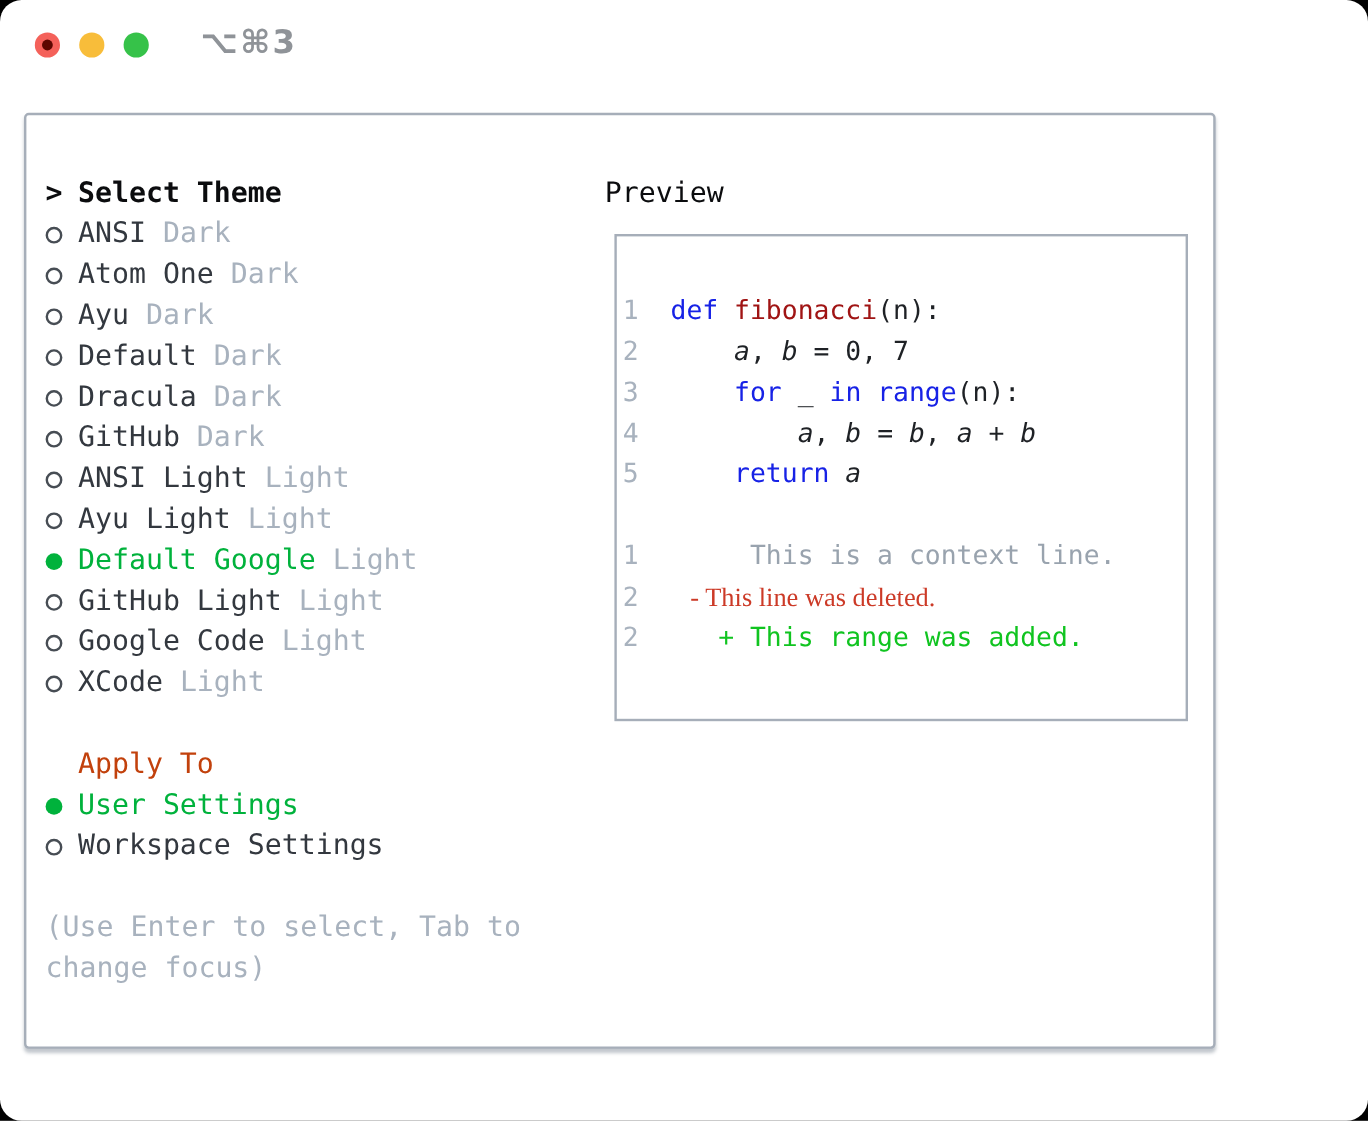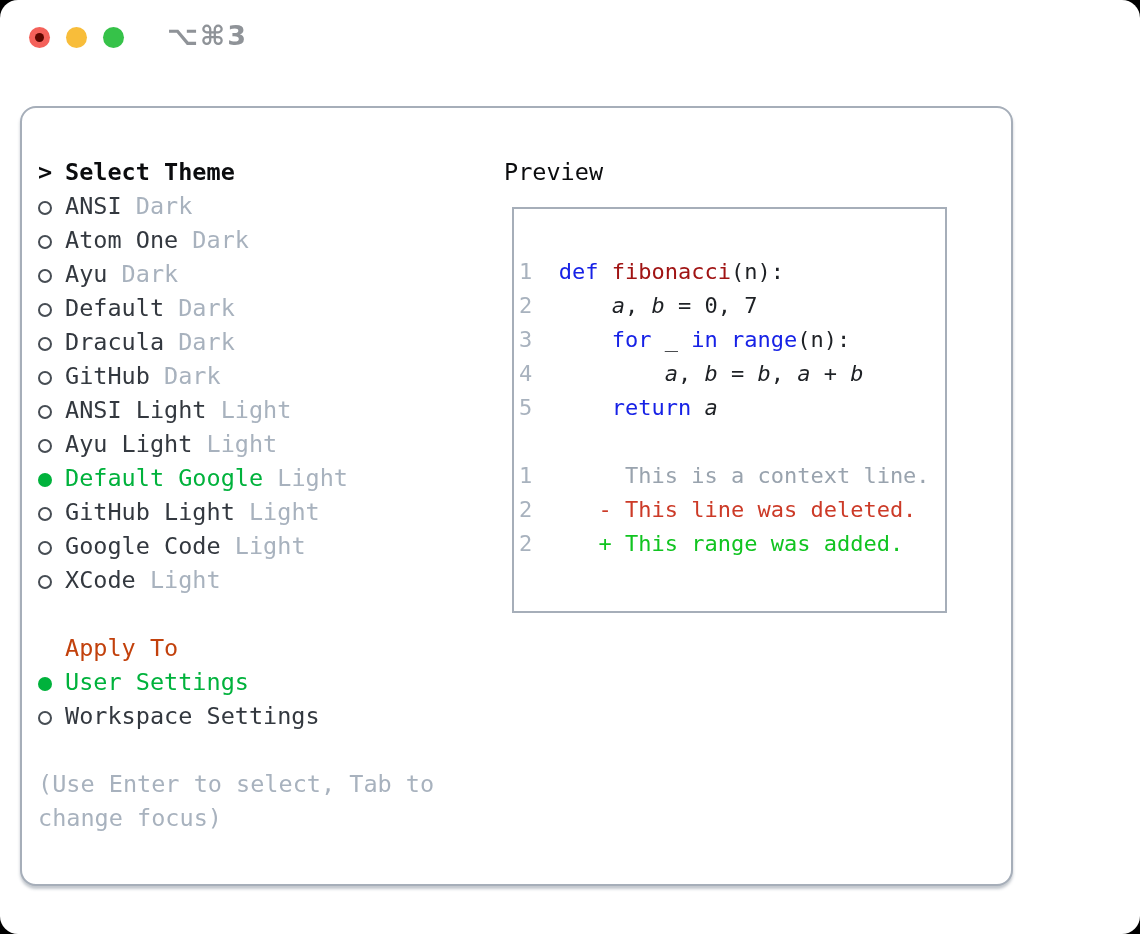--- a/index.html
+++ b/index.html
@@ -38,23 +38,23 @@
   }
   .light.yellow{background:var(--traffic-yellow,#f8bd3a);}
   .light.green{background:var(--traffic-green,#36c249);}
   .win-title{
     position:absolute;left:167px;top:20px;
     font-family:"DejaVu Sans",sans-serif;font-size:27px;font-weight:600;
     color:var(--titlebar-text,#8f9398);letter-spacing:2px;
   }
   
   .panel{
-    position:absolute;left:20px;top:106px;width:993px;height:780px;
+    position:absolute;left:20px;top:94px;width:993px;height:780px;
     box-sizing:border-box;background:#fff;
-    border:2px solid var(--border-gray,#a6aeb9);border-radius:16px;
+    border:2px solid var(--border-gray,#a6aeb9);border-radius:4px;
     box-shadow:0 3px 3px rgba(120,130,145,.45);
   }
   .row{height:34px;line-height:34px;white-space:pre;}
   .spacer{height:34px;}
   
   .left-col{
     position:absolute;left:16px;top:47px;
     font-size:23.5px;color:var(--text-dark,#33383f);
   }
   .marker{display:inline-block;width:27px;}
@@ -69,32 +69,32 @@
   .theme-item .name,.apply-item .name{color:var(--text-dark,#33383f);}
   .theme-item.selected .name,.apply-item.selected .name{color:var(--selected-green,#00b23c);}
   .tag{color:var(--muted-gray,#a8b2be);margin-top:16px;}
   .help{color:var(--muted-gray,#a8b2be);}
   
   .right-col{position:absolute;left:480px;top:47px;}
   .preview-title{
     font-weight:normal;font-size:23.5px;color:var(--header-black,#0b0c0e);padding-left:2px;
   }
   .preview-box{
-    margin-left:10px;margin-top:18px;width:435px;height:406px;
+    margin-left:10px;margin-top:18px;width:478px;height:406px;
     box-sizing:border-box;border:2px solid var(--border-gray,#a6aeb9);
     padding:46px 0 0 5px;overflow:hidden;background:#fff;
   }
   .code-line{height:34px;line-height:34px;white-space:pre;font-size:22px;}
   .tok-num{color:var(--muted-gray,#a8b2be);}
   .tok-kw{color:var(--keyword-blue,#1722e6);}
   .tok-fn{color:var(--function-red,#a01414);}
   .tok-var{font-style:italic;color:#1e2125;}
   .tok-pl{color:#1e2125;}
   .tok-ctx{color:var(--context-gray,#99a3ae);}
-  .tok-del{color:var(--deleted-red,#cc3a27);}
+  .tok-del{color:var(--deleted-red,#cc3a27);font-family:Liberation Serif, serif;}
   .tok-add{color:var(--added-green,#10c420);}
 </style>
 </head>
 <body>
 
 <div class="window">
 
   <div class="titlebar">
     <div class="traffic">
       <div class="light red"></div>

